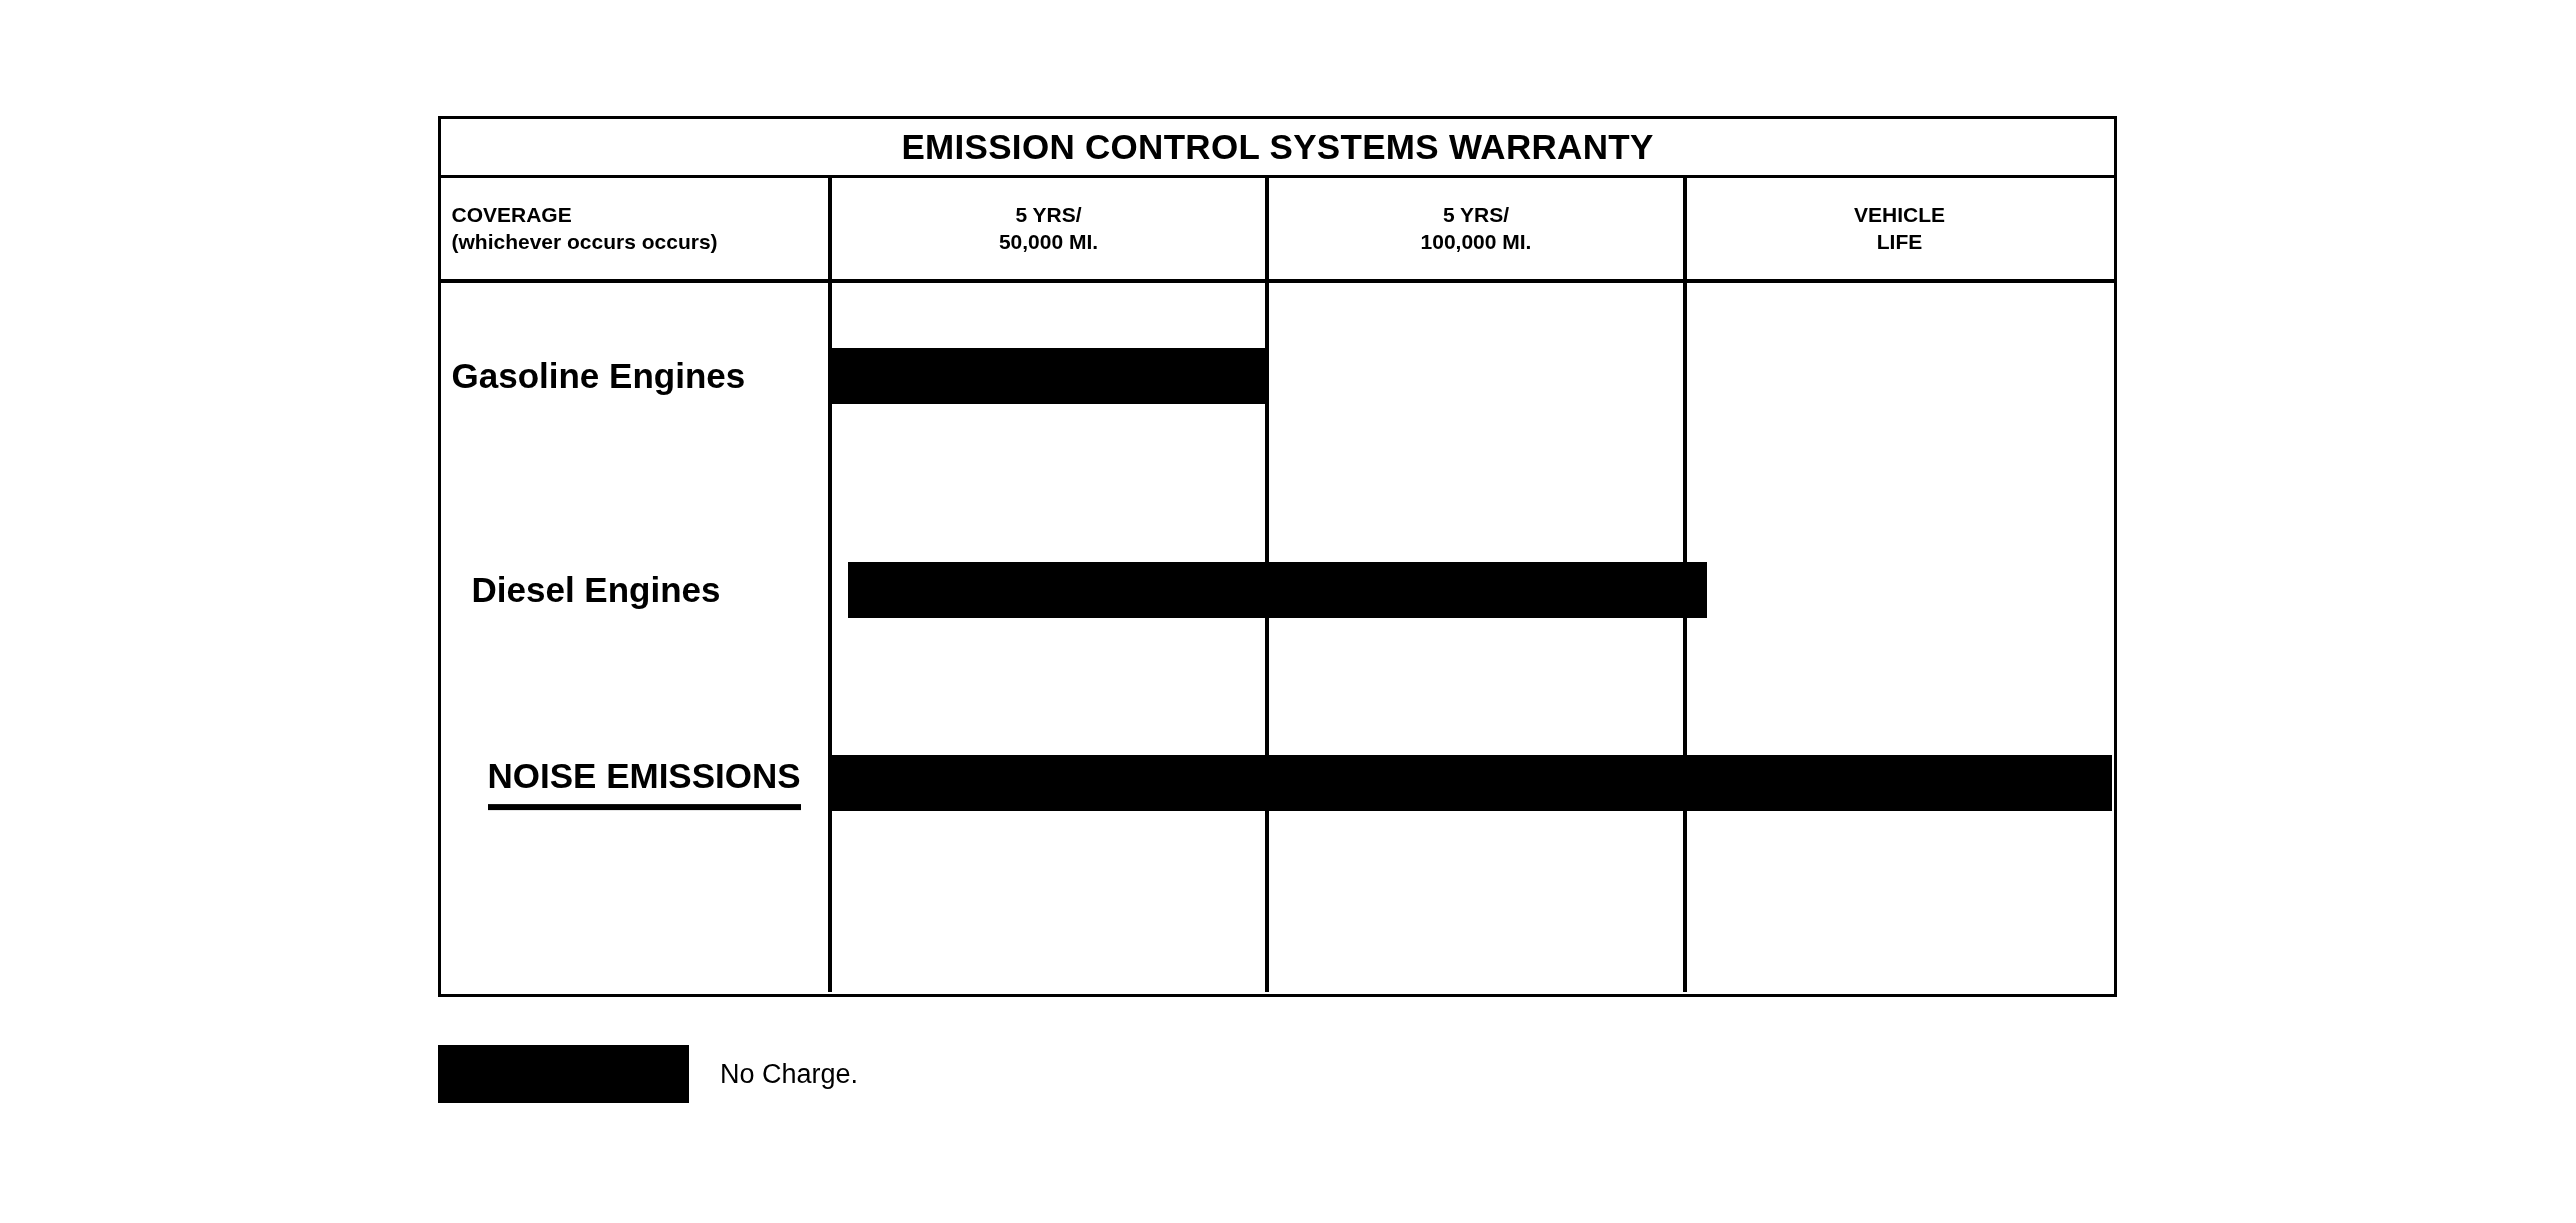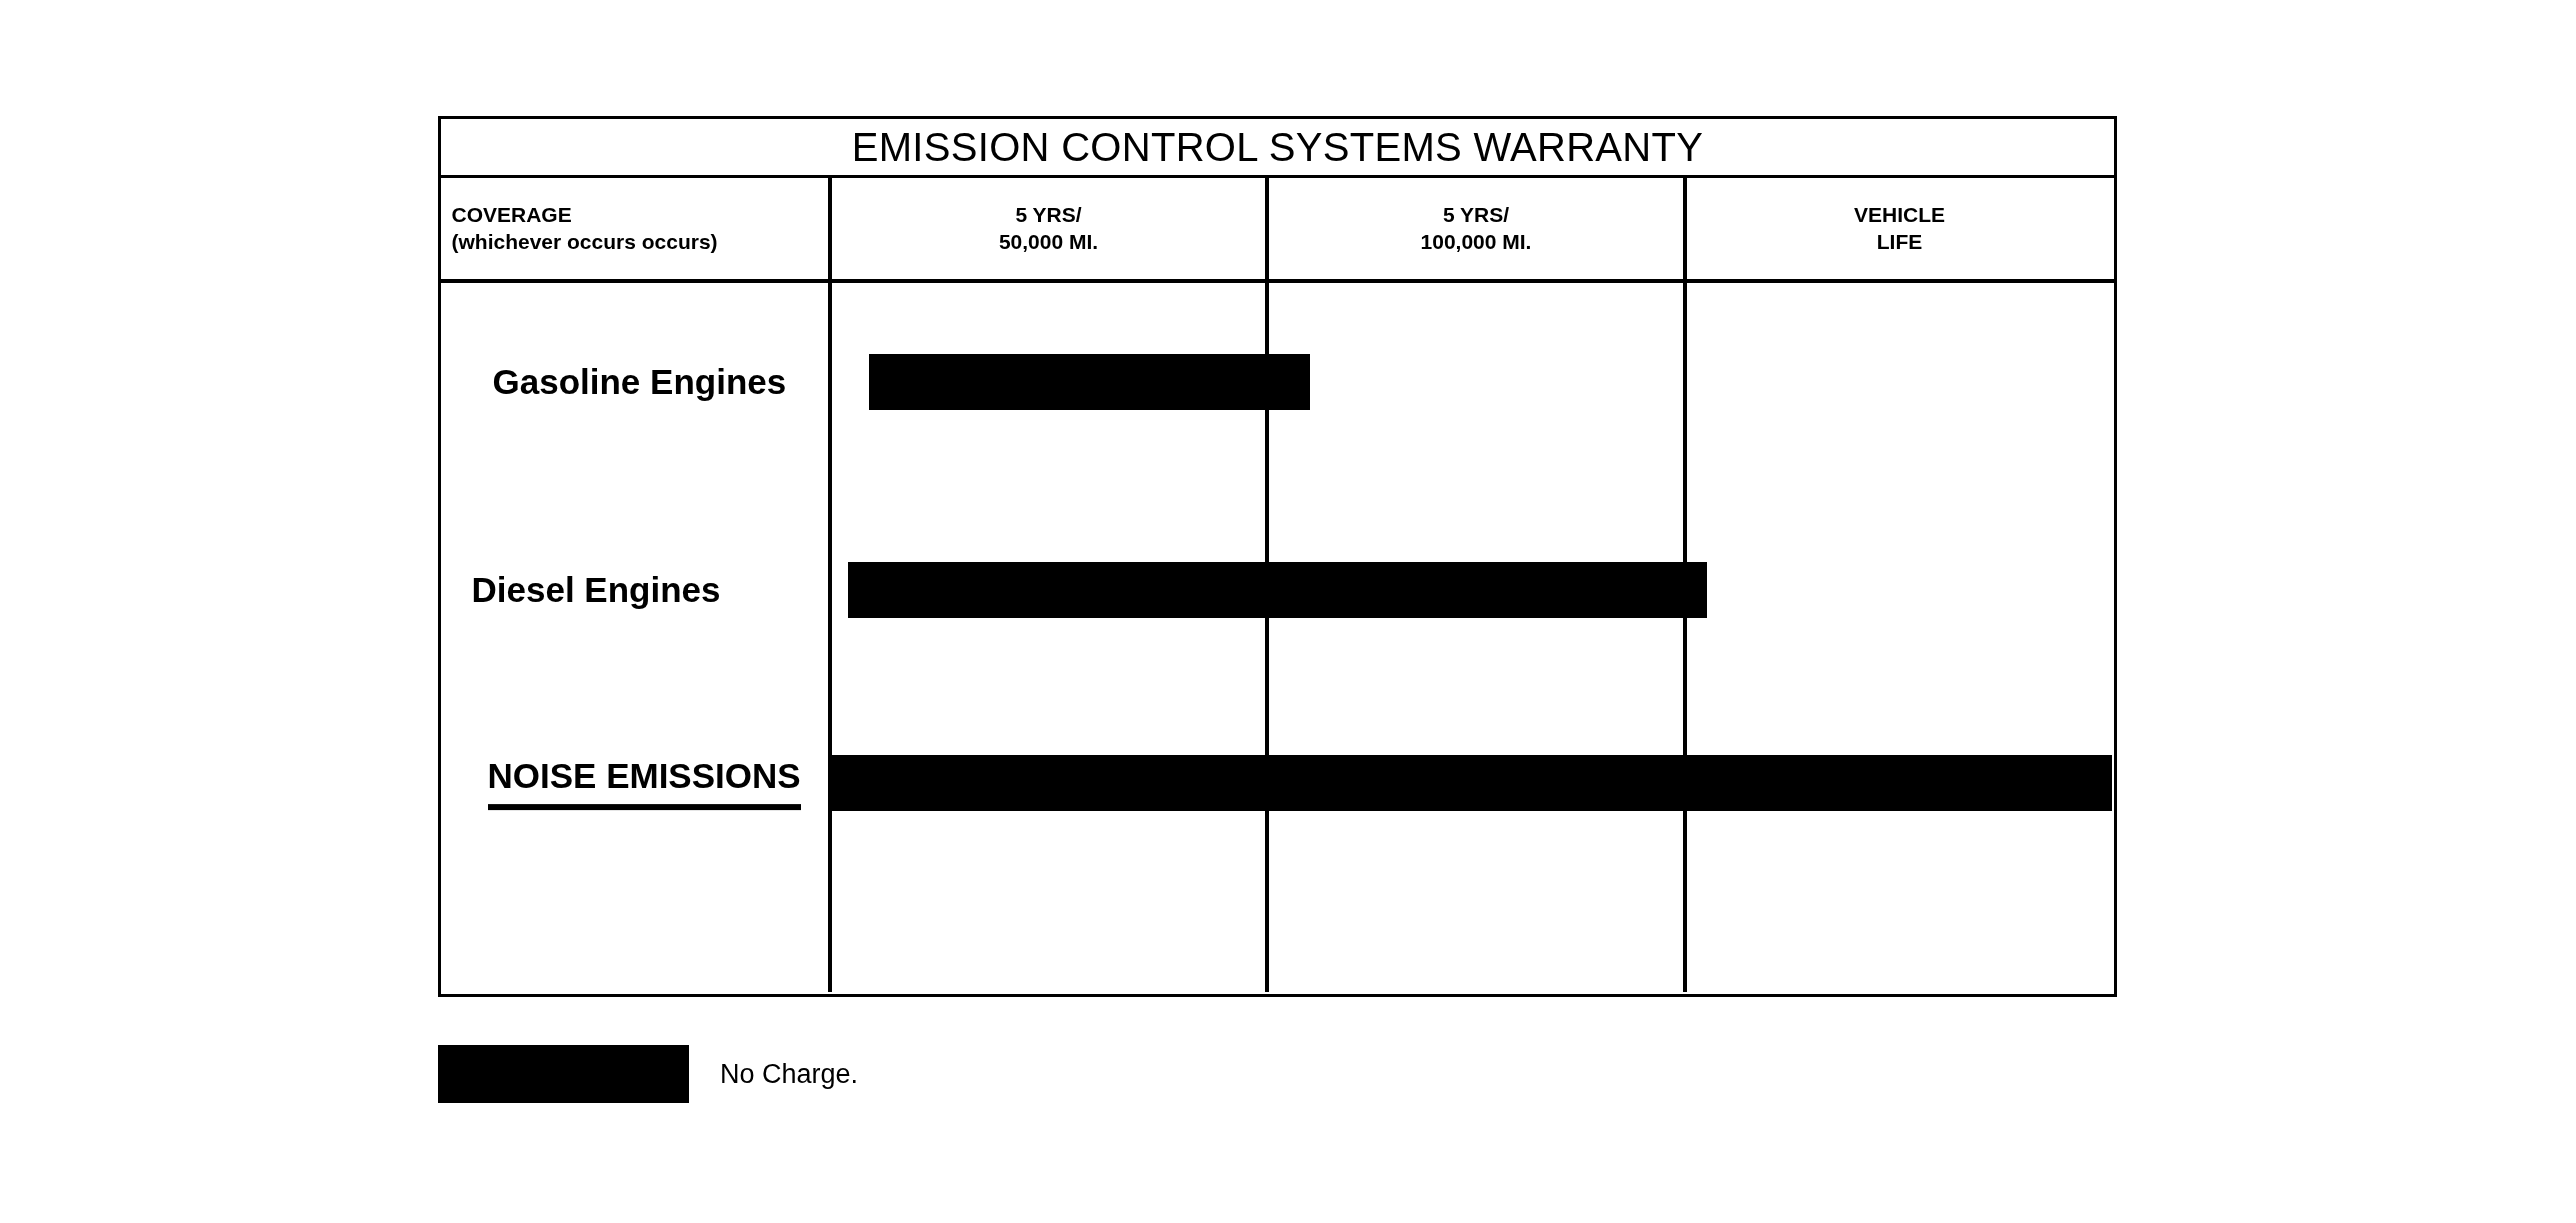--- a/index.html
+++ b/index.html
@@ -28,22 +28,22 @@
     background: #fff;
   }
   .title-row {
     height: 56px;
     border-bottom: 3.9px solid #000;
     display: flex;
     align-items: center;
     justify-content: center;
   }
   .title-row span {
-    font-size: 40px;
-    font-weight: 400;
+    font-size: 35px;
+    font-weight: 700;
     letter-spacing: 0.3px;
     white-space: nowrap;
   }
 
   .grid {
     position: relative;
     height: 814px;
     width: 100%;
   }
   .vline {
@@ -89,21 +89,21 @@
     transform: translateY(-50%);
     font-weight: 700;
     font-size: 35px;
     white-space: nowrap;
   }
   .rlabel.underlined {
     border-bottom: 6.5px solid #000;
     padding-bottom: 7.8px;
     margin-left: 36px;
   }
-  .r0 { top: 204px; margin-left: 41px; }
+  .r0 { top: 198px; }
   .r1 { top: 412px; margin-left: 20px; }
   .r2 { top: 605px; }
 
   .bar {
     position: absolute;
     height: 56px;
     transform: translateY(-50%);
     background: #000;
   }
 

